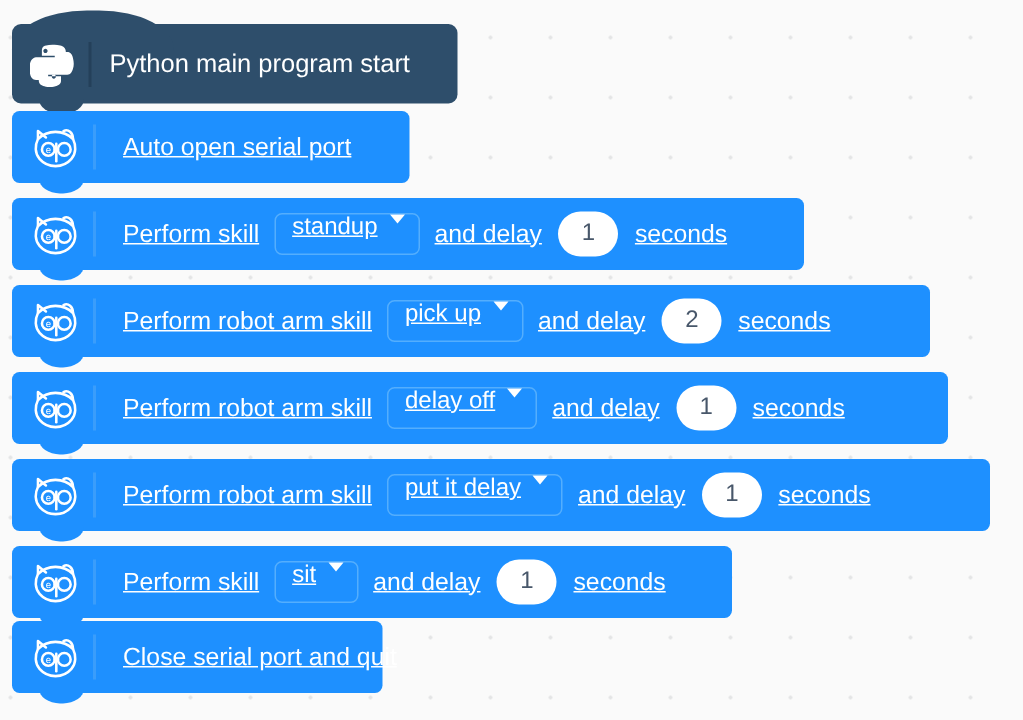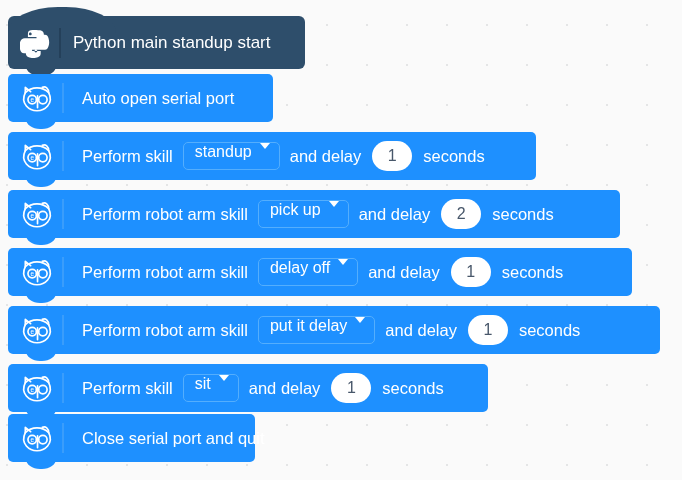--- a/index.html
+++ b/index.html
@@ -36,20 +36,21 @@
     padding-left: 10px;
     padding-right: 14px;
     color: #ffffff;
     font-size: 16.5px;
     white-space: nowrap;
     border-radius: 5px;
   }
 
   .block.cmd {
     background-color: #1E90FF;
+    text-decoration: underline;
   }
 
   
   .block.cmd::after {
     content: "";
     position: absolute;
     left: 18px;
     bottom: -7px;
     width: 30px;
     height: 14px;
@@ -207,21 +208,21 @@
 <div id="workspace">
 
   <div class="hat">
     <span class="hat-icon">
       <svg width="30" height="30" viewBox="0 0 64 64" aria-hidden="true">
         <path fill="#ffffff" d="M31.9 4c-3.6 0-6.6.3-9 .9-5.1 1.2-6 3.7-6 8.3v6.2h18.3v2.3H10.1c-4.6 0-8.6 2.8-9.9 8.1-1.4 6-1.5 9.8 0 16.1 1.1 4.7 3.8 8.1 8.4 8.1h6.3v-7.5c0-5.2 4.5-9.8 9.9-9.8h18.2c4.4 0 7.9-3.6 7.9-8V13.2c0-4.3-3.6-7.5-7.9-8.2-2.7-.5-5.6-.9-8.1-1h-3zm-9.9 5.6c1.7 0 3 1.4 3 3.1 0 1.7-1.4 3-3 3-1.7 0-3-1.4-3-3 0-1.7 1.4-3.1 3-3.1z"></path>
         <path fill="#ffffff" d="M56.5 21.7v7.3c0 5.5-4.6 10-9.9 10H28.4c-4.3 0-7.9 3.7-7.9 8v15c0 4.3 3.7 6.8 7.9 8 5 1.5 9.8 1.7 15.8 0 4-1.1 7.9-3.4 7.9-8v-6.2H33.8v-2.3h27.3c4.6 0 6.3-3.2 7.9-8 1.7-5 1.6-9.8 0-16.1-1.1-4.6-3.3-8.1-7.9-8.1h-4.6zM41.9 53.2c1.7 0 3 1.4 3 3 0 1.7-1.4 3.1-3 3.1-1.7 0-3-1.4-3-3.1 0-1.7 1.4-3 3-3z" transform="translate(-8 -7)"></path>
       </svg>
     </span>
     <span class="hat-divider"></span>
-    <span class="hat-label">Python main standup start</span>
+    <span class="hat-label">Python main program start</span>
   </div>
 
   <div class="block cmd" style="left:8px; top:74px; width:265px;">
     <span class="blk-icon">
       <svg width="34" height="34" viewBox="0 0 64 64" aria-hidden="true">
         <g fill="none" stroke="#ffffff" stroke-width="3.2" stroke-linecap="round" stroke-linejoin="round">
           <path d="M10 22 L10 12 L20 20"></path>
           <path d="M54 22 C54 14 48 9 42 12"></path>
           <path d="M10 22 C6 30 6 40 12 47 C18 54 26 56 32 56 C38 56 46 54 52 47 C58 40 58 30 54 22 C48 16 40 13 32 13 C24 13 16 16 10 22 Z"></path>
           <circle cx="23" cy="35" r="8"></circle>

